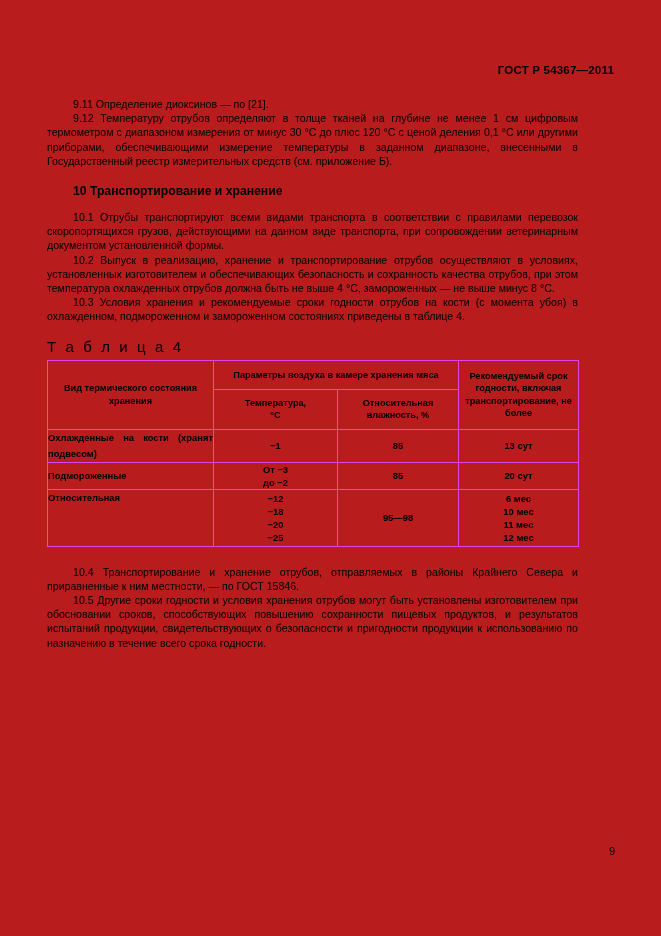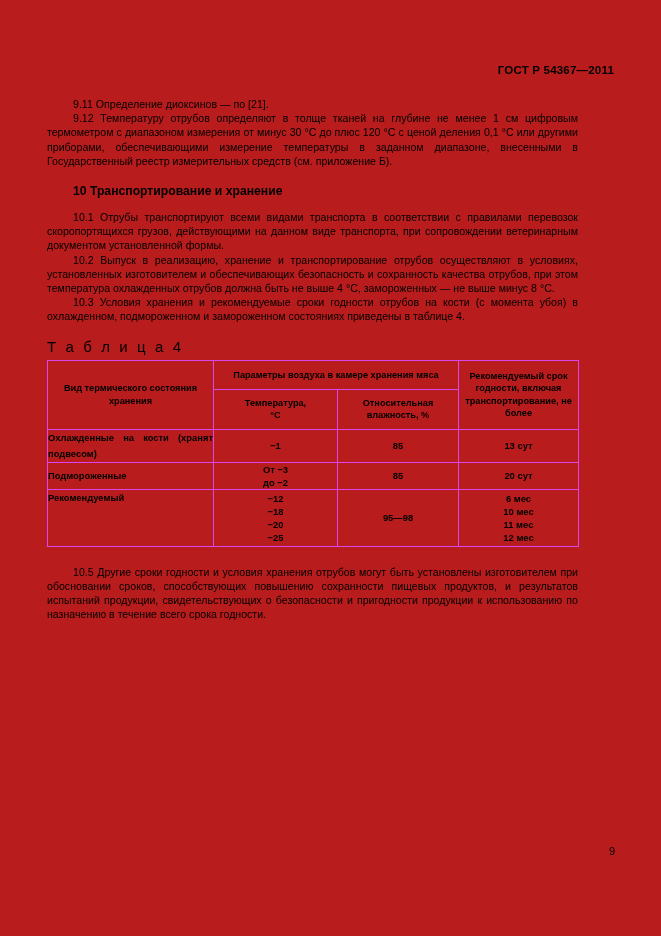--- a/index.html
+++ b/index.html
@@ -155,35 +155,36 @@
           <td class="col-center">13 сут</td>
         </tr>
         <tr>
           <td class="col-name">Подмороженные</td>
           <td class="col-center multiline">От −3
 до −2</td>
           <td class="col-center">85</td>
           <td class="col-center">20 сут</td>
         </tr>
         <tr>
-          <td class="col-name row-tall">Рекомендуемый</td>
+          <td class="col-name row-tall">Относительная</td>
           <td class="col-center multiline row-tall">−12
 −18
 −20
 −25</td>
           <td class="col-center row-tall">95—98</td>
           <td class="col-center multiline row-tall">6 мес
 10 мес
 11 мес
 12 мес</td>
         </tr>
       </tbody>
     </table>
 
     <div class="after-table"></div>
 
+    <p class="body-par">10.4  Транспортирование и хранение отрубов, отправляемых в районы Крайнего Севера и приравненные к ним местности, — по ГОСТ 15846.</p>
     <p class="body-par">10.5  Другие сроки годности и условия хранения отрубов могут быть установлены изготовителем при обосновании сроков, способствующих повышению сохранности пищевых продуктов, и результатов испытаний продукции, свидетельствующих о безопасности и пригодности продукции к использованию по назначению в течение всего срока годности.</p>
 
   </div>
 
   <div class="page-number">9</div>
 
 </div>
 
 </body></html>

